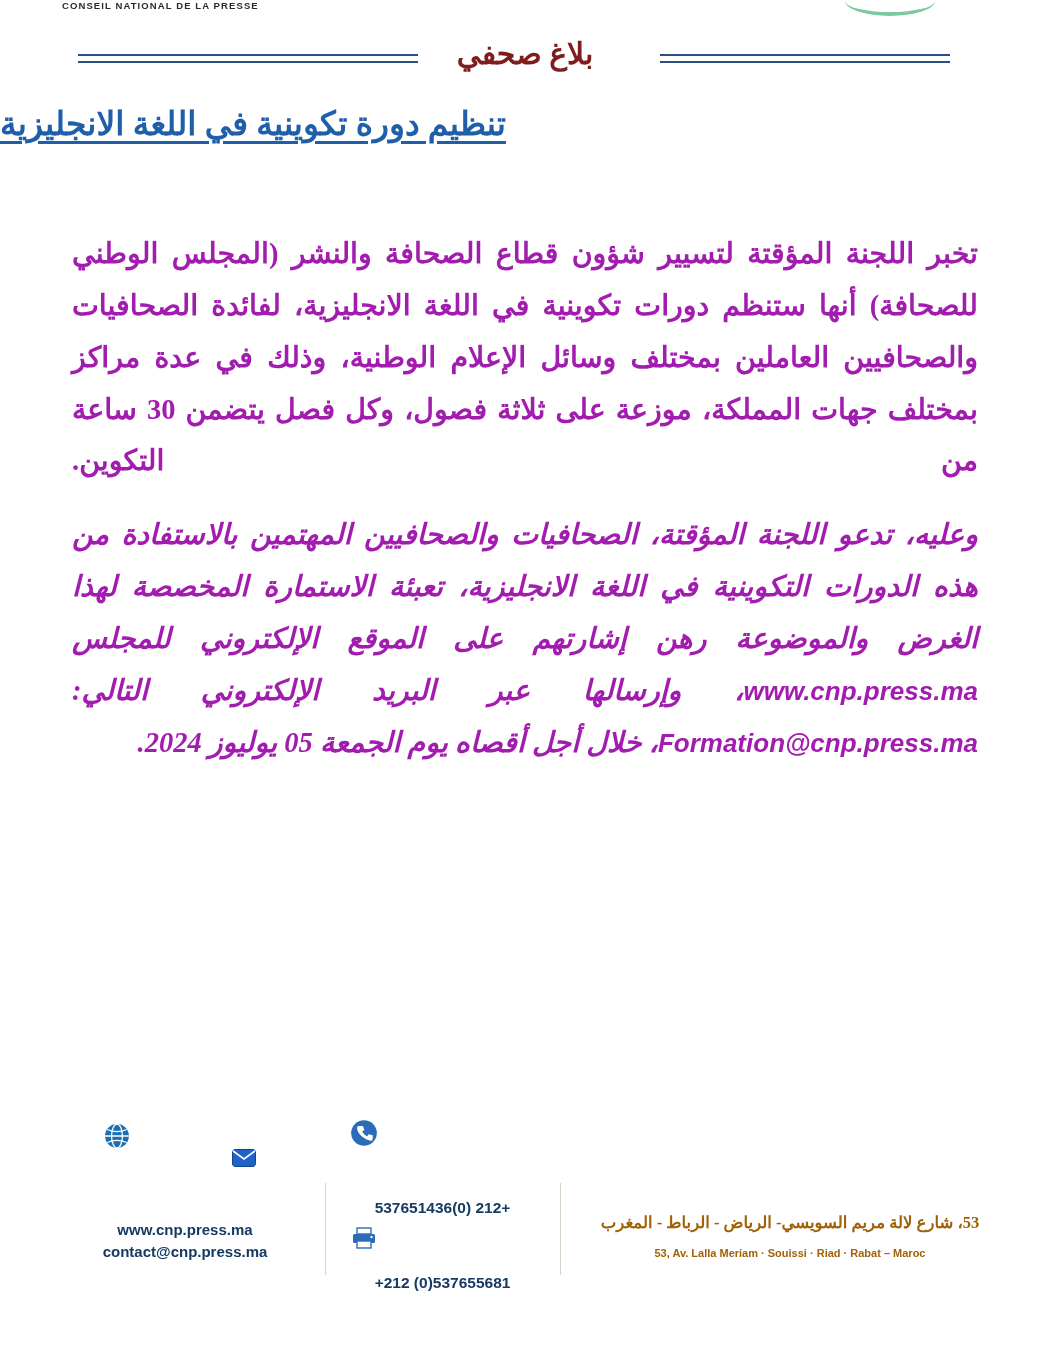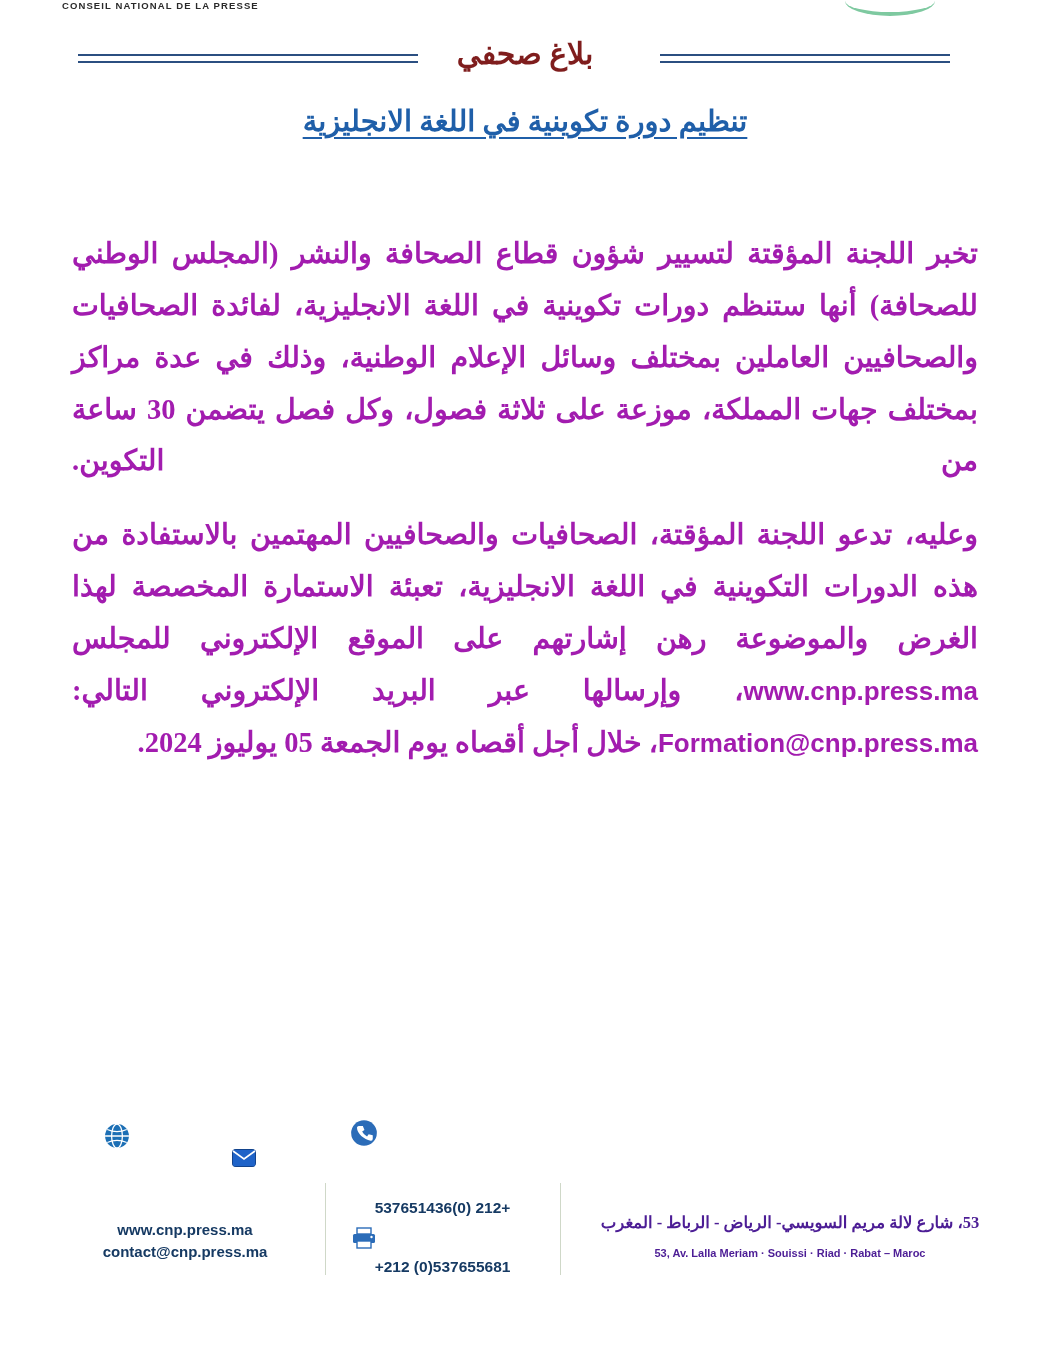--- a/index.html
+++ b/index.html
@@ -75,23 +75,23 @@
     font-weight: bold;
     color: #7f1d1d;
     direction: rtl;
   }
 
   .doc-subtitle {
     position: absolute;
     top: 104px;
     left: 0;
     width: 1050px;
-    text-align: center;
-    font-family: "Liberation Serif", serif;
-    font-size: 29px;
+    text-align: left;
+    font-family: "Liberation Serif", serif;
+    font-size: 33px;
     font-weight: bold;
     color: #1f5fa9;
     text-decoration: underline;
     text-underline-offset: 6px;
     direction: rtl;
   }
 
   
   .body-wrap {
     position: absolute;
@@ -105,20 +105,21 @@
     font-size: 28.5px;
     font-weight: bold;
     color: #a21caf;
     text-align: justify;
     text-align-last: justify;
     line-height: 1.82;
     margin: 0 0 22px 0;
   }
   .para.last-natural {
     text-align-last: right;
+    font-style: italic;
   }
   .ltr-inline {
     direction: ltr;
     unicode-bidi: embed;
     font-family: "Liberation Sans", sans-serif;
     font-size: 26px;
   }
 
   
   .footer {
@@ -171,29 +172,29 @@
     position: absolute;
     left: 330px;
     top: 76px;
     width: 225px;
     text-align: center;
     font-size: 15.5px;
     font-weight: bold;
     color: #163a63;
     line-height: 1.1;
   }
-  .phone-block .p2 { margin-top: 42px; }
+  .phone-block .p2 { margin-top: 58px; }
 
   .address-block {
     position: absolute;
     left: 575px;
     top: 90px;
     width: 430px;
     text-align: center;
-    color: #4c1d95;
+    color: #a16207;
     font-weight: bold;
   }
   .address-ar {
     direction: rtl;
     font-size: 16.5px;
     font-family: "Liberation Serif", serif;
     margin-bottom: 14px;
   }
   .address-fr {
     direction: ltr;

